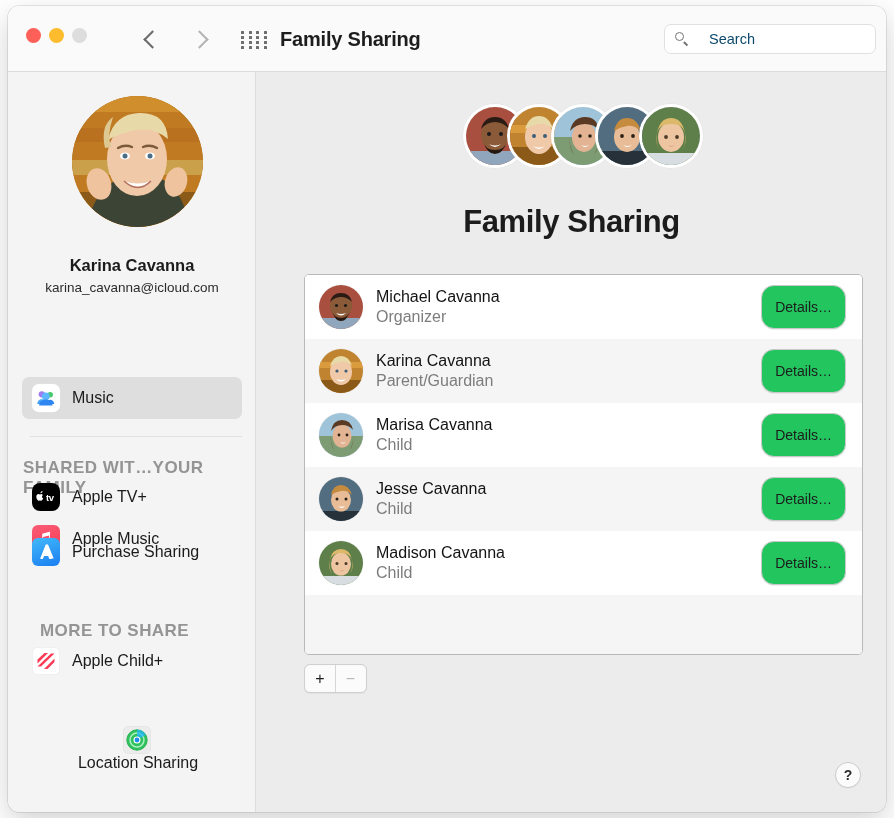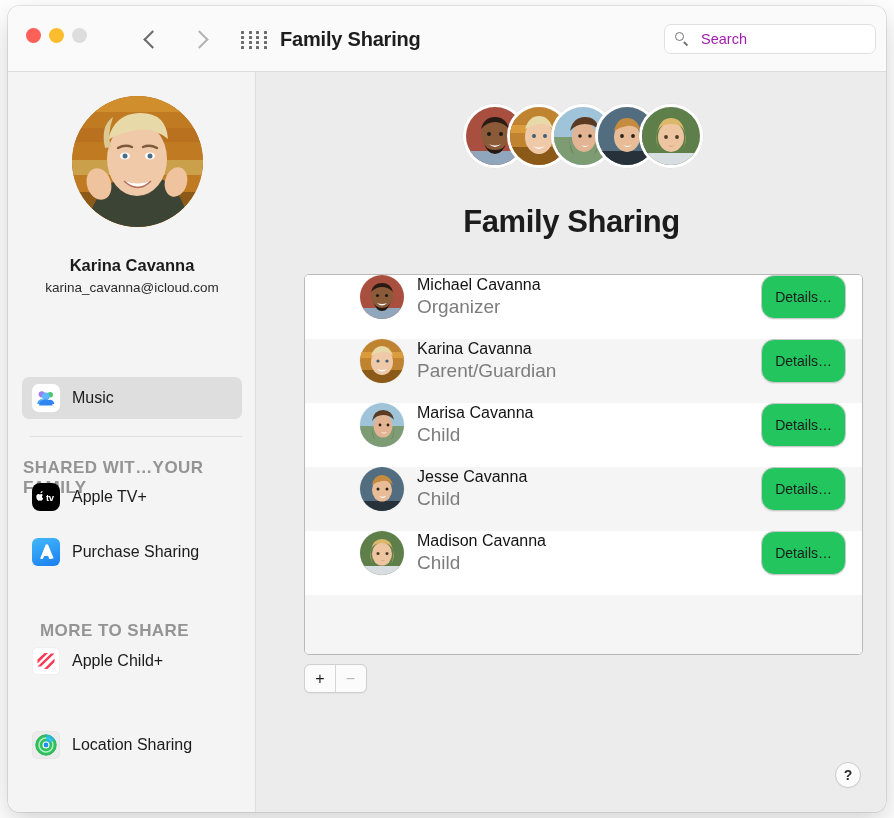--- a/index.html
+++ b/index.html
@@ -121,23 +121,23 @@
   .searchbox .mag::after {
     content: "";
     position: absolute;
     left: 8.5px; top: 9px;
     width: 5px; height: 1.6px;
     background: #747474;
     transform: rotate(45deg);
     transform-origin: left center;
   }
   .searchbox .ph {
-    margin-left: 12px;
+    margin-left: 20px;
     font-size: 14.5px;
-    color: #a21caf;
+    color: #0c4a6e;
   }
 
   
   .content {
     position: absolute;
     left: 0; top: 66px;
     width: 878px; height: 740px;
   }
   .sidebar {
     position: absolute;
@@ -302,23 +302,23 @@
     background: #ffffff;
     border: 1px solid #b9b9b9;
     border-radius: 5px;
     box-sizing: border-box;
     overflow: hidden;
   }
   .member {
     position: relative;
     height: 64px;
     display: flex;
+    align-items: center;
     background: #ffffff;
     box-sizing: border-box;
-    padding-left: 41px;
   }
   .member.alt { background: #f5f5f5; }
   .member-avatar {
     margin-left: 14px;
     width: 44px; height: 44px;
     border-radius: 50%;
     overflow: hidden;
     flex: none;
     box-shadow: 0 0 0 0.5px rgba(0,0,0,0.07);
   }
@@ -326,21 +326,21 @@
     margin-left: 13px;
     flex: 1 1 auto;
     min-width: 0;
   }
   .member-name {
     font-size: 16px;
     color: #131313;
     line-height: 1.26;
   }
   .member-role {
-    font-size: 19px;
+    font-size: 16px;
     color: #7d7d7d;
     line-height: 1.3;
     margin-top: 1px;
   }
   .details-btn {
     margin-right: 16px;
     flex: none;
     height: 44px;
     padding: 0 13px;
     background: #22c55e;
@@ -514,20 +514,28 @@
         <span class="sb-tile tile-tv">
           <svg viewBox="0 0 28 28" width="28" height="28" aria-hidden="true">
             <path d="M9.6 11.1c-.7 0-1.2.4-1.6.4-.4 0-.9-.4-1.5-.4-1.1 0-2.2.9-2.2 2.6 0 1.1.4 2.2.9 2.9.4.6.8 1.1 1.3 1.1.5 0 .7-.3 1.4-.3s.8.3 1.4.3c.5 0 .9-.5 1.3-1.1.3-.5.5-1 .6-1.1-.7-.3-1.2-1-1.2-1.9 0-.8.4-1.4.8-1.7-.4-.5-1-.8-1.2-.8z" fill="#ffffff"></path>
             <path d="M9.3 8.6c-.4.4-.9 1-.8 1.7.6 0 1.2-.4 1.5-.8.3-.4.6-1 .5-1.6-.5 0-1 .3-1.2.7z" fill="#ffffff"></path>
             <text x="14" y="18.4" font-family="Liberation Sans, sans-serif" font-size="9.5" font-weight="bold" fill="#ffffff">tv</text>
           </svg>
         </span>
         <span class="sb-label">Apple TV+</span>
       </div>
 
+      <div class="sb-row" style="top:448px;">
+        <span class="sb-tile tile-music">
+          <svg viewBox="0 0 28 28" width="28" height="28" aria-hidden="true">
+            <path d="M18.6 6.6 11 8.4c-.5.1-.8.5-.8 1v8.1c-.45-.3-1-.45-1.6-.35-1.2.2-2.05 1.15-1.9 2.15.15 1 1.25 1.65 2.45 1.45 1.1-.18 1.9-1 1.9-1.9v-6.9l6.1-1.45v5.3c-.45-.3-1.02-.45-1.63-.35-1.2.2-2.05 1.15-1.9 2.15.15 1 1.25 1.65 2.45 1.45 1.1-.18 1.9-1 1.9-1.9V7.55c0-.65-.45-1.1-1.07-.95z" fill="#ffffff"></path>
+          </svg>
+        </span>
+        <span class="sb-label">Apple Music</span>
+      </div>
 
       <div class="sb-row" style="top:461px;">
         <span class="sb-tile tile-appstore">
           <svg viewBox="0 0 28 28" width="28" height="28" aria-hidden="true">
             <path d="M13.9 6.4 8.2 20.6h2.6l1.2-3.2h5.9l1.2 3.2h2.6L16 6.4zM12.8 15.2l1.1-3.1 1.1 3.1z" fill="#ffffff"></path>
             <path d="M14 6.2 8.4 20.9h2.4l1.1-3h4.3l1.1 3h2.4L14.1 6.2z" fill="#ffffff"></path>
           </svg>
         </span>
         <span class="sb-label">Purchase Sharing</span>
       </div>
@@ -539,21 +547,21 @@
           <svg viewBox="0 0 28 28" width="28" height="28" aria-hidden="true">
             <path d="M5.5 19.5 19 6.5h3.5L9 19.5z" fill="#fb3b56"></path>
             <path d="M5.5 12.5 12.5 6H16L5.5 16.5z" fill="#fb3b56"></path>
             <path d="M12 22 22.5 11.5V15L15.5 22z" fill="#fb3b56"></path>
           </svg>
         </span>
         <span class="sb-label">Apple Child+</span>
       </div>
 
 
-      <div class="sb-row" style="top:654px;">
+      <div class="sb-row" style="top:654px;flex-direction:column;">
         <span class="sb-tile tile-findmy">
           <svg viewBox="0 0 28 28" width="26" height="26" aria-hidden="true">
             <circle cx="14" cy="14" r="11" fill="#2fc15c"></circle>
             <circle cx="14" cy="14" r="11" fill="none" stroke="#27b152" stroke-width="1"></circle>
             <circle cx="14" cy="14" r="7.5" fill="none" stroke="#aef0c3" stroke-width="1.6"></circle>
             <path d="M14 3a11 11 0 0 1 9.5 5.5L14 14z" fill="#24b6ff" opacity="0.75"></path>
             <circle cx="14" cy="14" r="3.2" fill="#1f8df0"></circle>
             <circle cx="14" cy="14" r="3.2" fill="none" stroke="#ffffff" stroke-width="1.2"></circle>
           </svg>
         </span>

